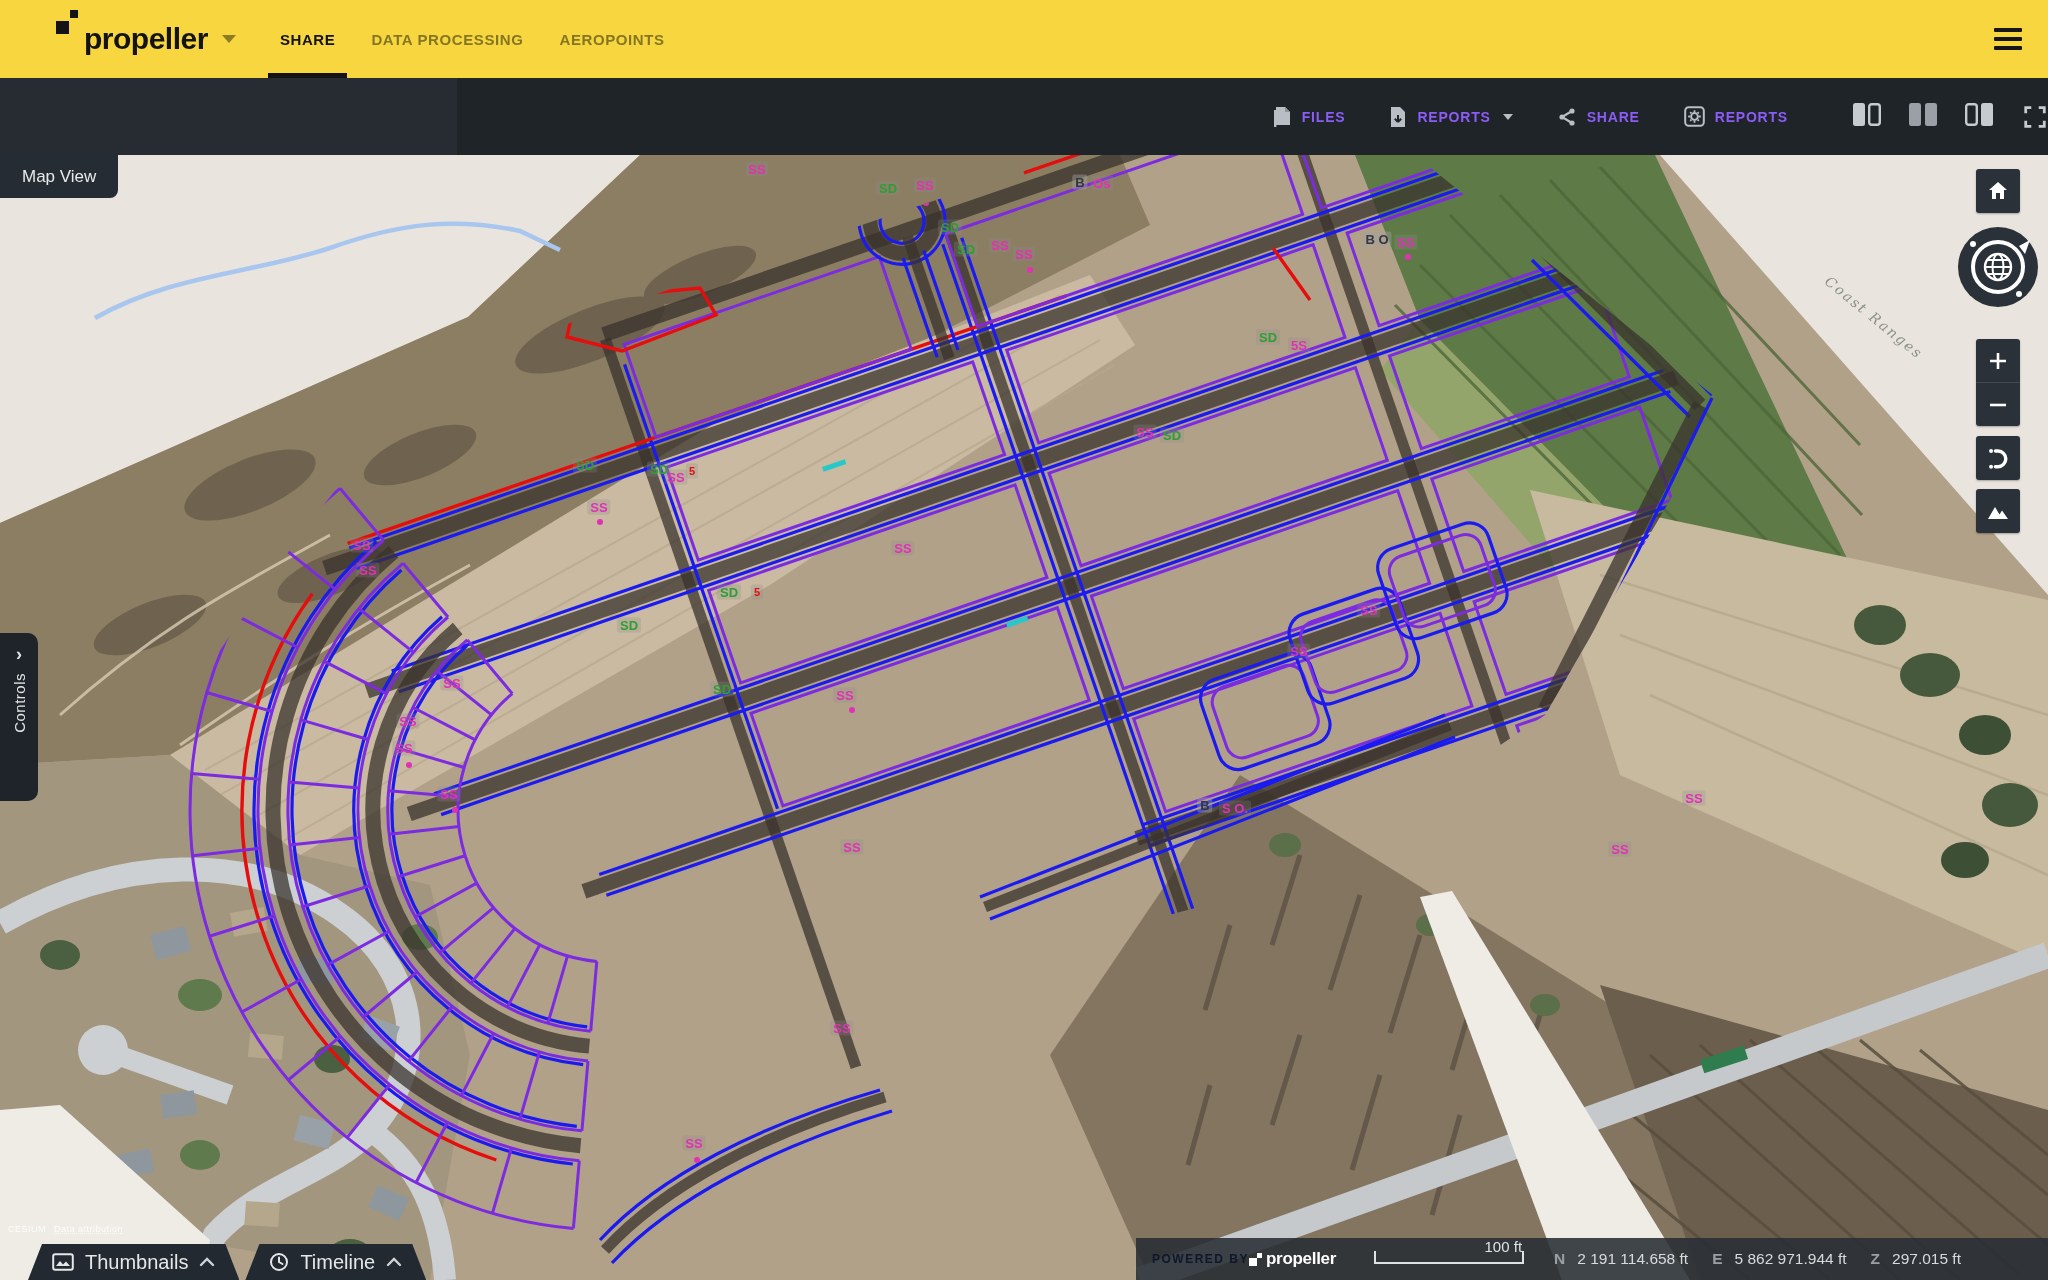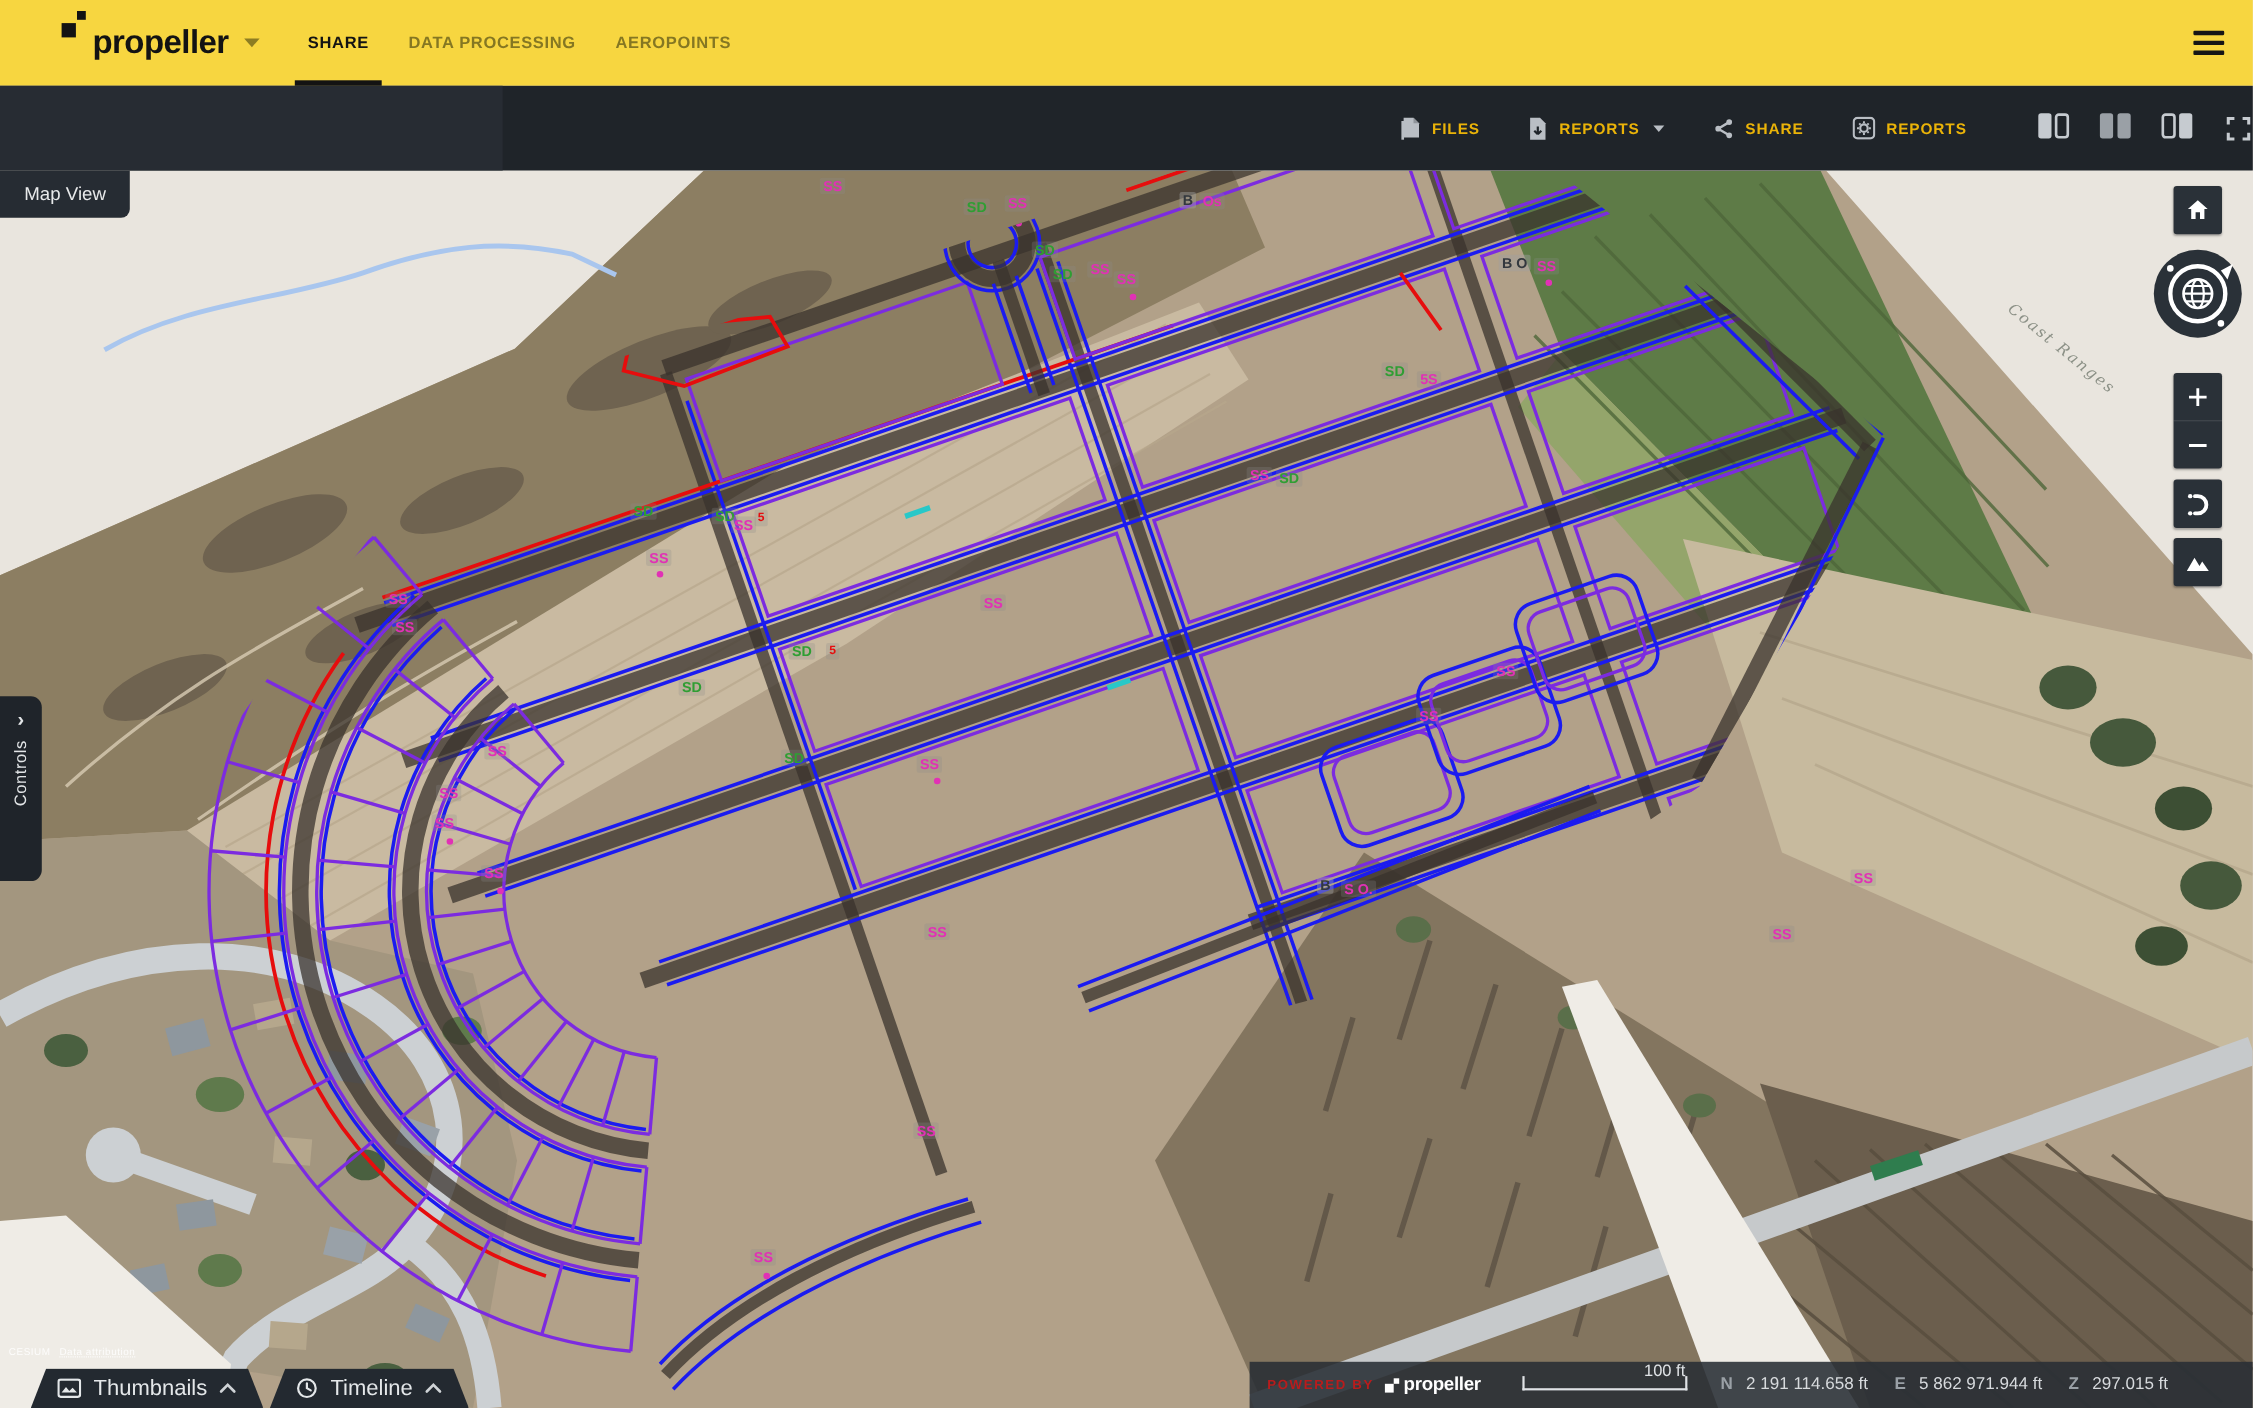--- a/index.html
+++ b/index.html
@@ -29,21 +29,21 @@
   #toolbar{position:absolute;left:0;top:78px;width:2048px;height:77px;background:#1f2429;z-index:30;
     display:flex;align-items:center;color:#c6cbd0;}
   #toolbar .left-panel{position:absolute;left:0;top:0;width:457px;height:77px;background:#272c33;}
   .tb-left{position:relative;display:flex;align-items:center;gap:22px;margin-left:26px;z-index:1;}
   .tb-icon{display:flex;align-items:center;}
   .dataset-title{font-size:18px;color:#c9ced3;}
   .tb-chevron{margin:0 4px;}
   .survey-date{font-size:18px;color:#c9ced3;}
   #toolbar-actions{position:relative;display:flex;align-items:center;gap:44px;margin-left:auto;margin-right:34px;z-index:1;}
   #toolbar-actions .action{display:flex;align-items:center;gap:10px;font-size:14px;font-weight:700;
-    letter-spacing:.8px;color:#eab308;cursor:pointer;white-space:nowrap;}
+    letter-spacing:.8px;color:#8b5cf6;cursor:pointer;white-space:nowrap;}
   #toolbar-actions .action svg{flex:0 0 auto;}
   .caret{width:0;height:0;border-left:5px solid transparent;border-right:5px solid transparent;
     border-top:6px solid #b9bec4;display:inline-block;margin-left:2px;}
   .layout-group{display:flex;gap:26px;margin-left:30px;}
   .fs-btn{margin-left:28px;cursor:pointer;display:flex;}
 
   
   #map-area{position:absolute;left:0;top:155px;width:2048px;height:1125px;overflow:hidden;}
   #map-svg{position:absolute;left:0;top:0;}
   .lot{stroke:#7C2BE0;stroke-width:3;fill:none;}
@@ -90,21 +90,21 @@
     clip-path:polygon(14px 0,calc(100% - 14px) 0,100% 100%,0 100%);}
   .ptab svg{flex:0 0 auto;}
 
   #attribution{position:absolute;left:8px;bottom:46px;font-size:9px;color:rgba(255,255,255,.85);
     letter-spacing:.5px;z-index:6;display:flex;gap:8px;}
   #attribution .attr-link{text-decoration:underline dotted;cursor:pointer;}
 
   
   #status-bar{position:absolute;right:0;bottom:0;width:912px;height:42px;background:rgba(40,45,52,.88);
     display:flex;align-items:center;padding:0 16px;z-index:6;}
-  #powered-by{font-size:12px;font-weight:700;letter-spacing:1.5px;color:#b91c1c;margin-right:10px;}
+  #powered-by{font-size:12px;font-weight:700;letter-spacing:1.5px;color:#0f172a;}
   .mini-brand{display:flex;align-items:flex-start;color:#fff;}
   .mini-mark{width:13px;height:15px;position:relative;margin-right:4px;margin-top:3px;}
   .mini-mark i{position:absolute;background:#fff;display:block;}
   .mini-mark .b1{width:8px;height:8px;left:0;bottom:1px;}
   .mini-mark .b2{width:5px;height:5px;left:8px;top:1px;}
   .mini-name{font-size:17px;font-weight:800;letter-spacing:-0.3px;}
   #scale-widget{width:150px;height:13px;border-left:2px solid #dfe2e5;border-right:2px solid #dfe2e5;
     border-bottom:2px solid #dfe2e5;position:relative;margin:0 30px 4px 38px;}
   #scale-widget span{position:absolute;left:0;right:0;top:-13px;text-align:right;font-size:15px;color:#dfe2e5;}
   #coordinate-readout{display:flex;gap:24px;align-items:center;}

